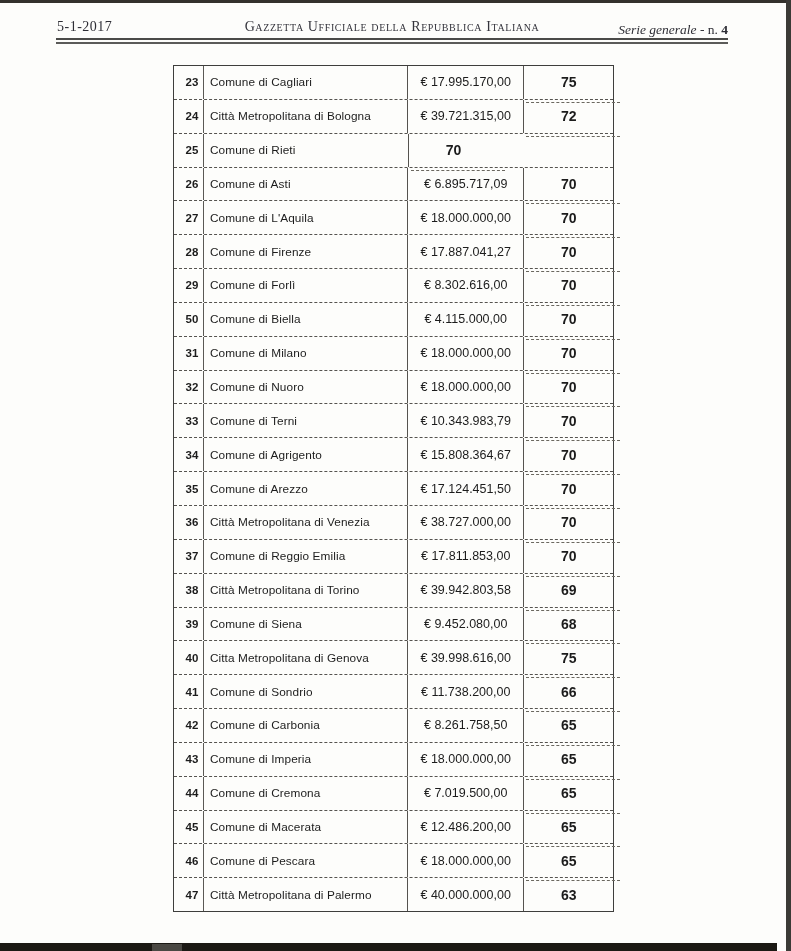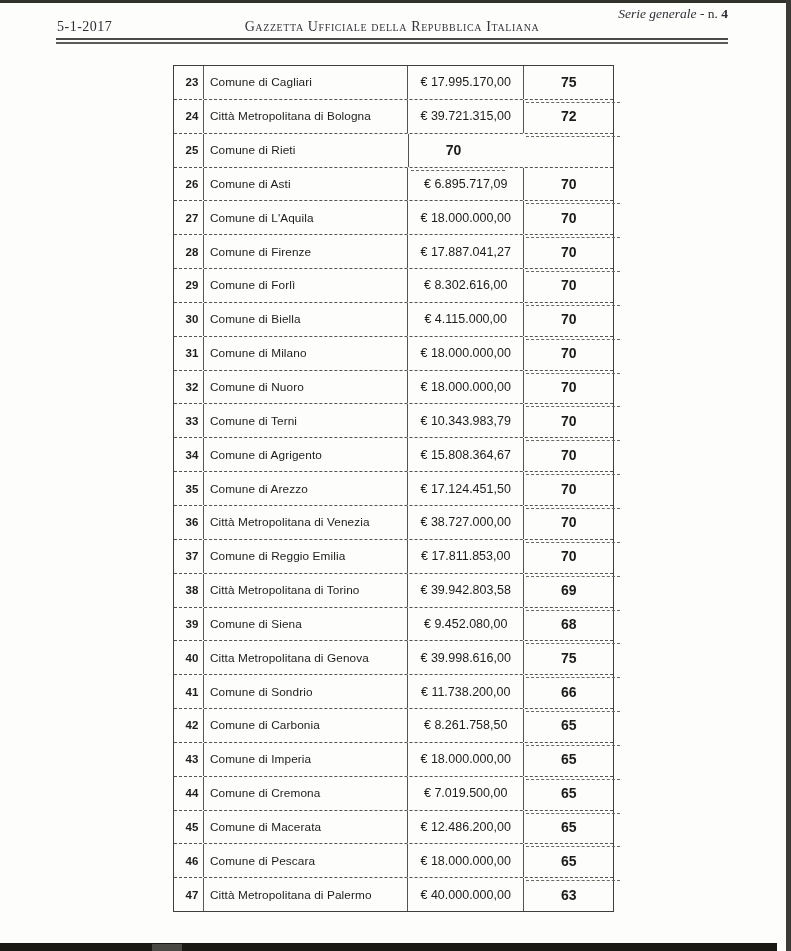--- a/index.html
+++ b/index.html
@@ -51,21 +51,21 @@
   }
   .header-title {
     position: absolute; left: 0; right: 0; bottom: 3px;
     text-align: center;
     font-variant: small-caps;
     font-size: 14px;
     letter-spacing: 0.6px;
     color: #34343c;
   }
   .header-series {
-    position: absolute; right: 0; bottom: 16px;
+    position: absolute; right: 0; bottom: 0;
     font-size: 13.5px;
     white-space: nowrap;
   }
   .header-series .it { font-style: italic; }
   .header-series .num { font-weight: bold; }
   .header-rule {
     position: absolute;
     left: 56px; top: 38px;
     width: 672px; height: 2px;
     border-top: 2.5px solid #4a4a48;
@@ -188,21 +188,21 @@
         <div class="cell col-amount">€ 17.887.041,27</div>
         <div class="cell col-score">70</div>
       </div>
       <div class="row">
         <div class="cell col-rank">29</div>
         <div class="cell col-name">Comune di Forlì</div>
         <div class="cell col-amount">€ 8.302.616,00</div>
         <div class="cell col-score">70</div>
       </div>
       <div class="row">
-        <div class="cell col-rank">30</div>
+        <div class="cell col-rank">50</div>
         <div class="cell col-name">Comune di Biella</div>
         <div class="cell col-amount">€ 4.115.000,00</div>
         <div class="cell col-score">70</div>
       </div>
       <div class="row">
         <div class="cell col-rank">31</div>
         <div class="cell col-name">Comune di Milano</div>
         <div class="cell col-amount">€ 18.000.000,00</div>
         <div class="cell col-score">70</div>
       </div>

